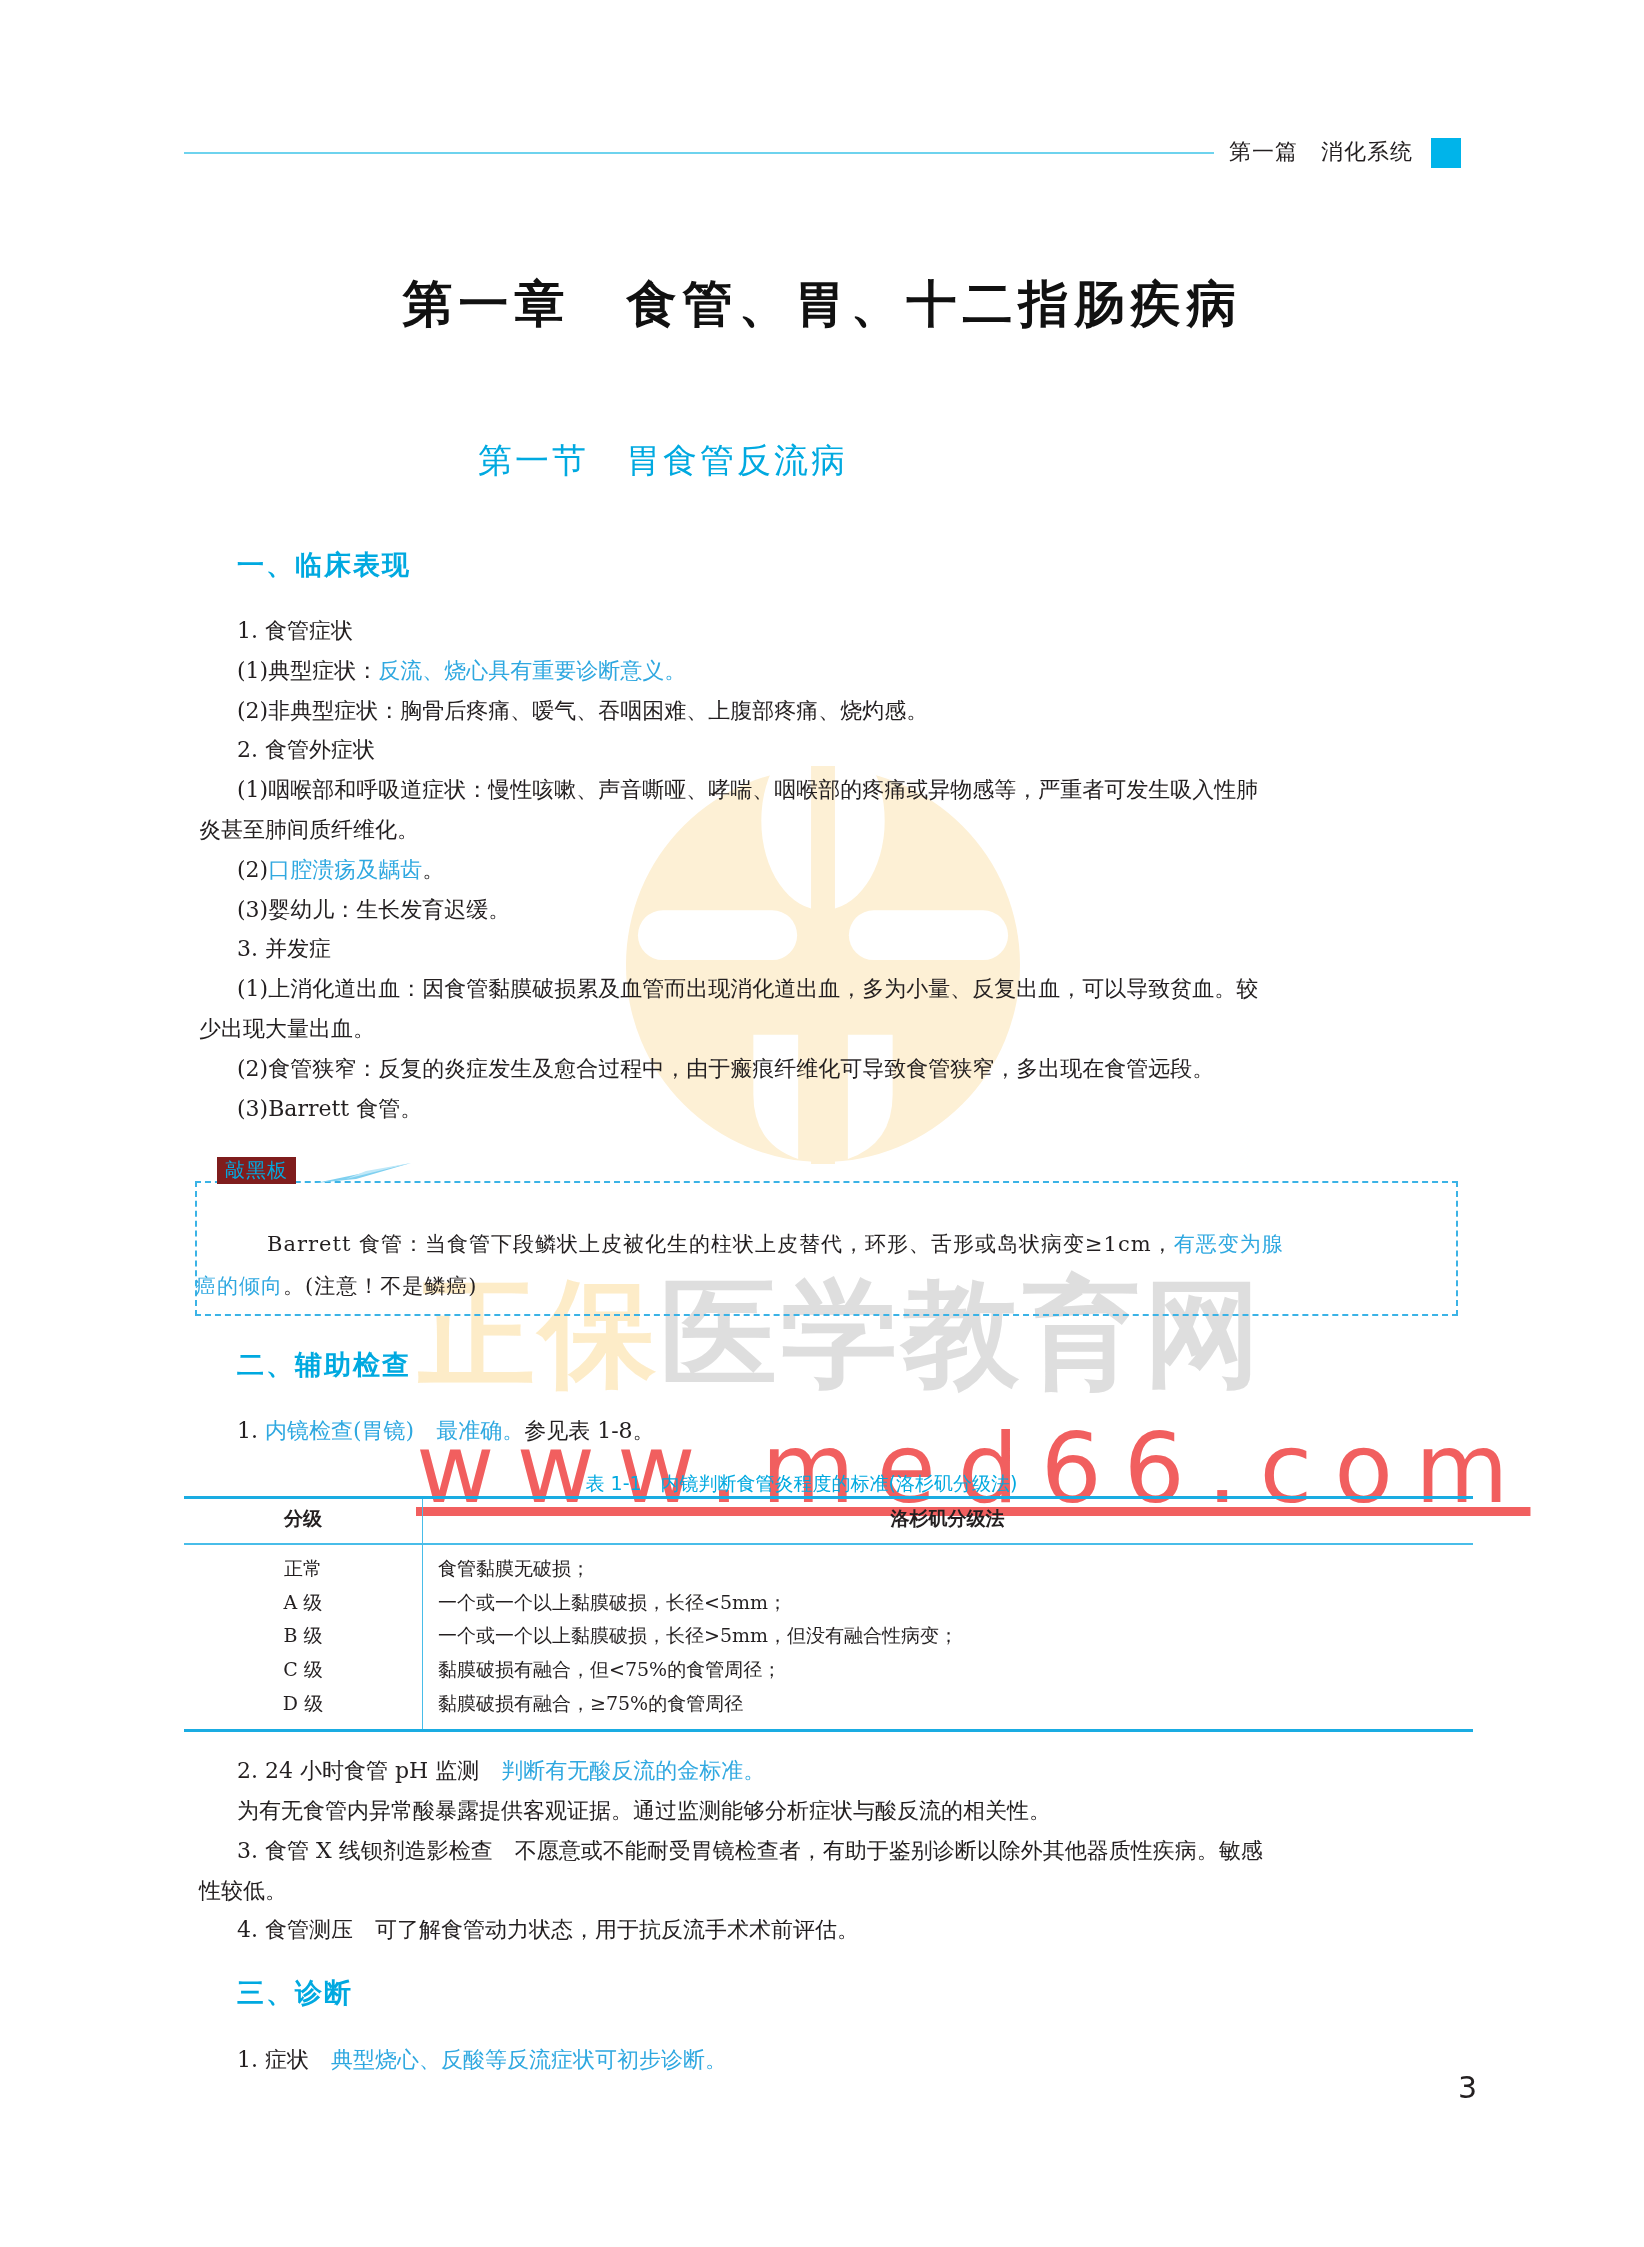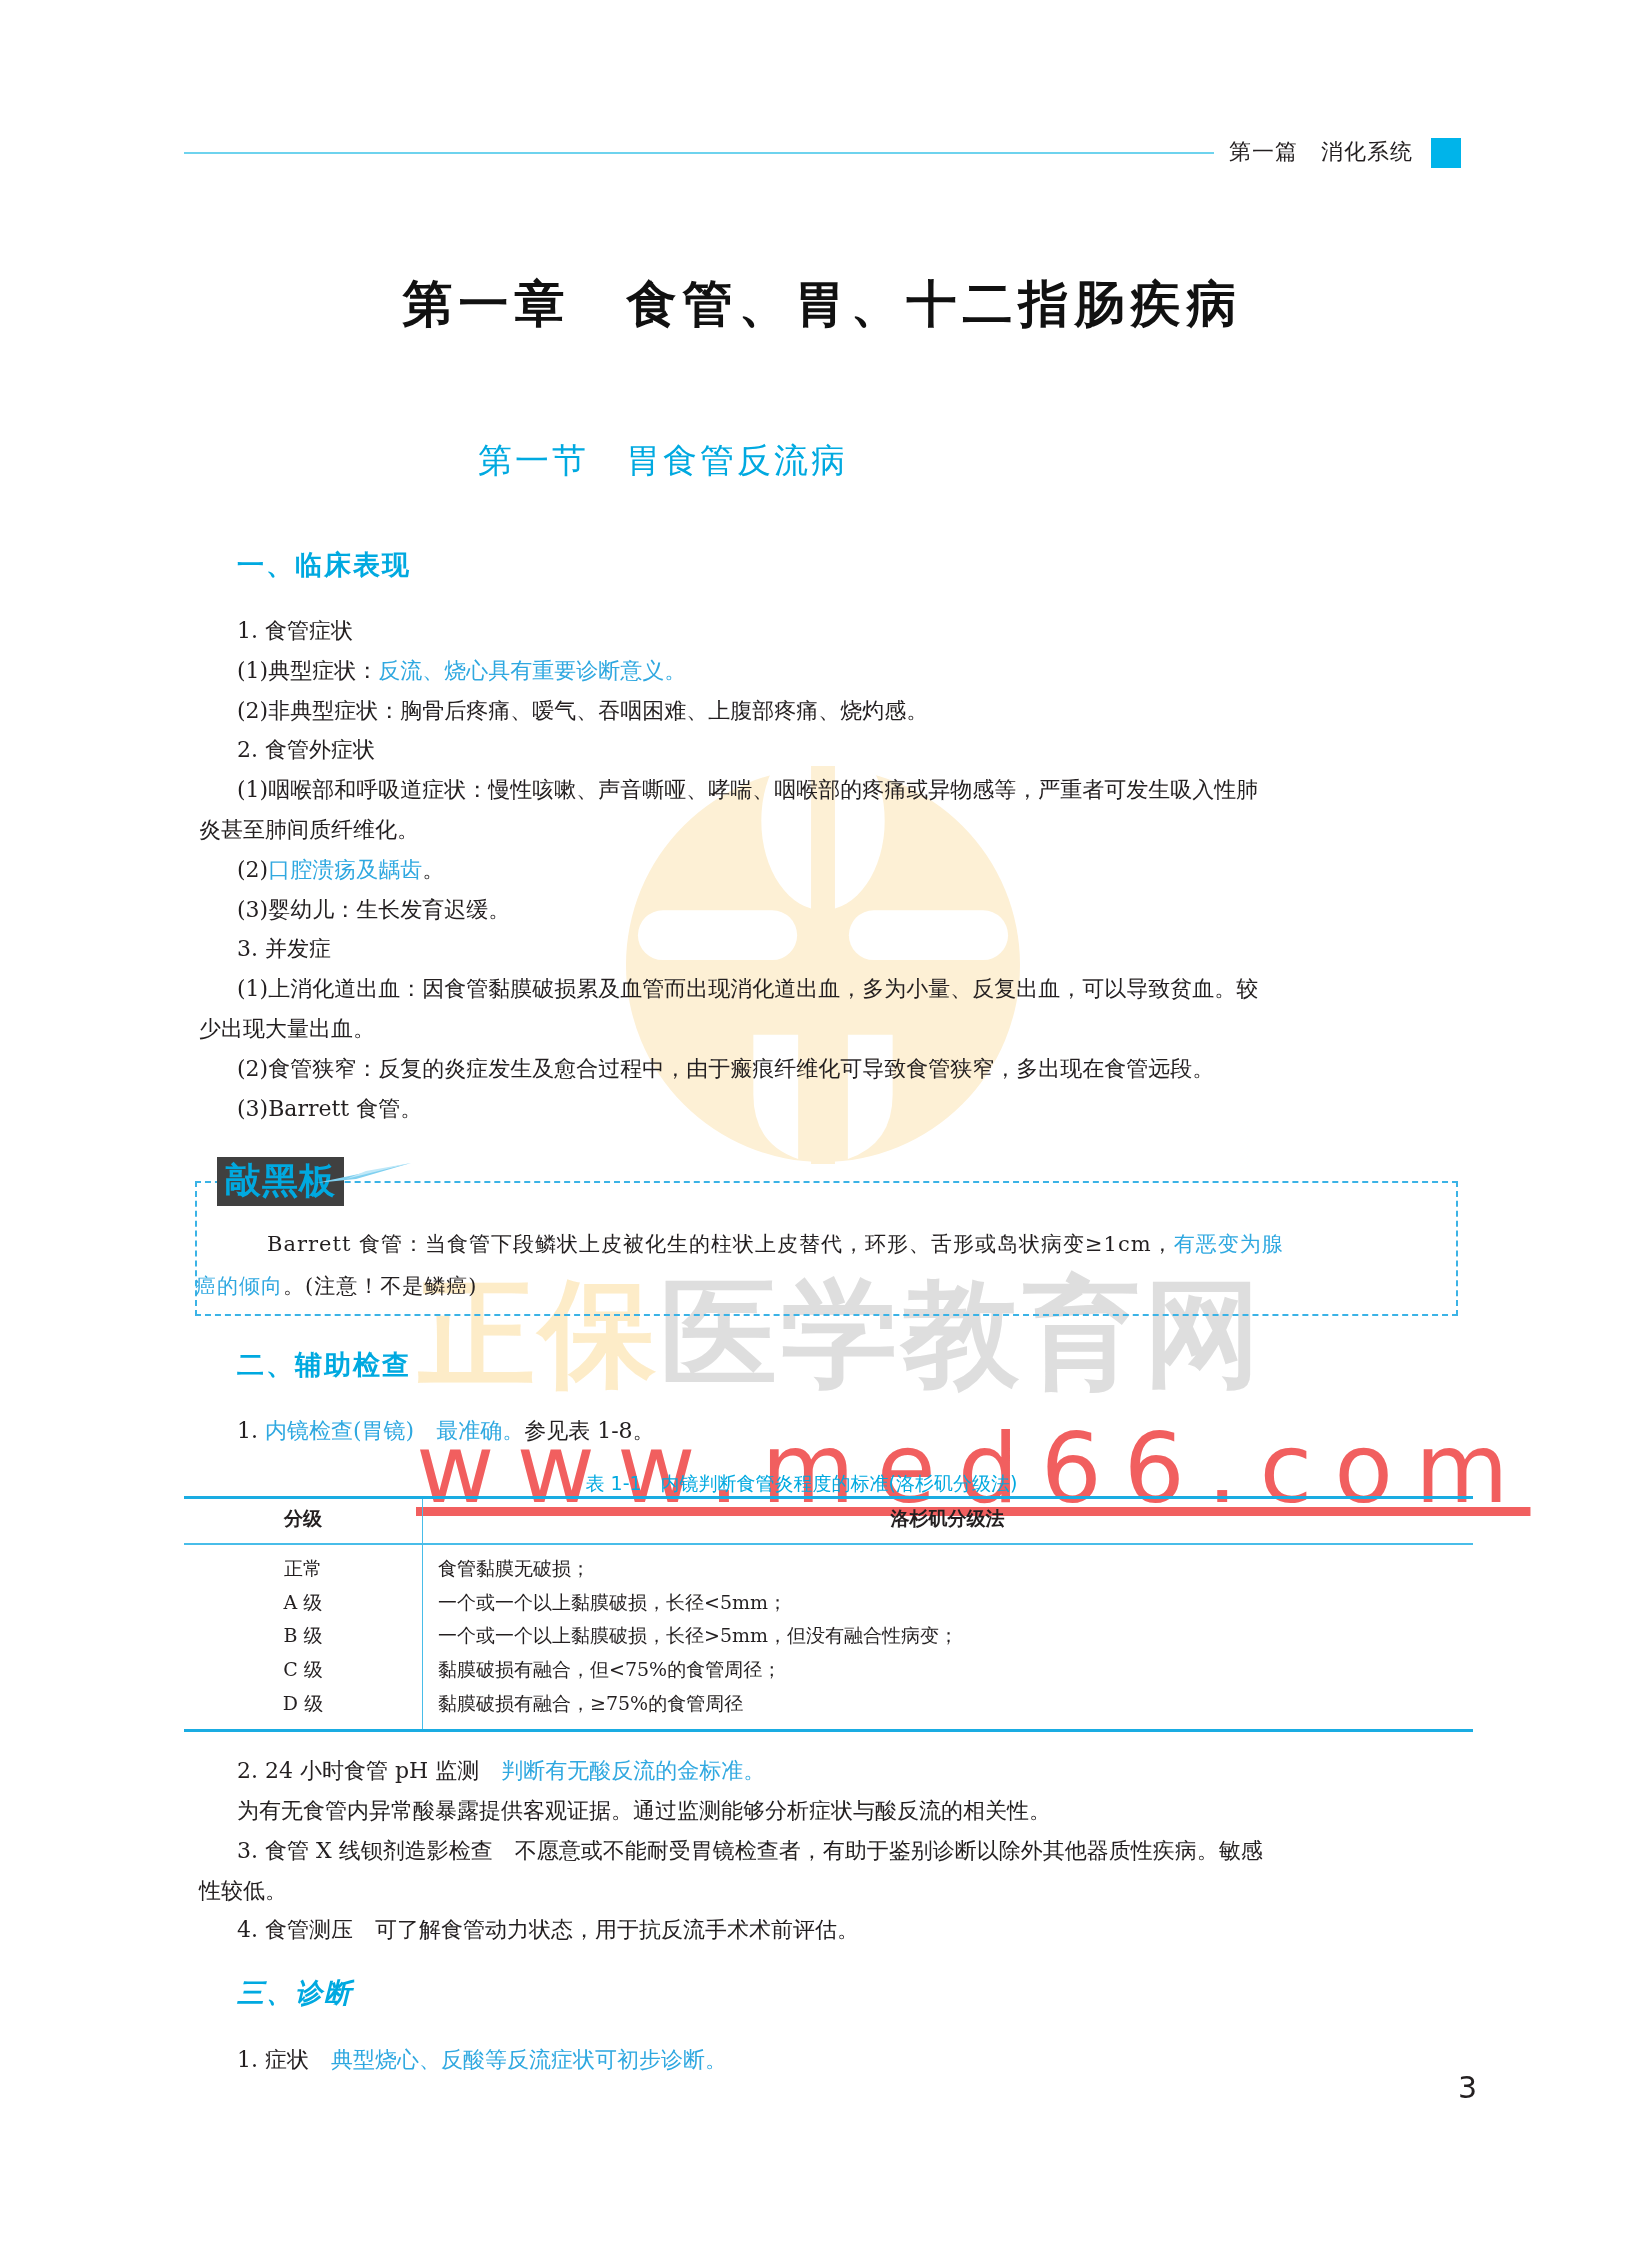--- a/index.html
+++ b/index.html
@@ -23,21 +23,21 @@
                    font-family:"DejaVu Sans","Liberation Sans",sans-serif; font-size:34px; color:#00a9e0; letter-spacing:3px; }
   .h2 { position:absolute; left:237px; font-family:"DejaVu Sans","Liberation Sans",sans-serif; font-size:27px;
         color:#00a9e0; letter-spacing:2px; font-weight:bold; }
   .line { position:absolute; font-size:22px; line-height:40px; white-space:nowrap; }
   .ind { left:237px; }
   .ind2 { left:199px; }
   .blue { color:#2fa8e0; }
   .box { position:absolute; left:195px; top:1181px; width:1259px; height:131px;
          border:2px dashed #3bb3e6; border-top:2px dashed #3bb3e6; }
   .badge { position:absolute; left:217px; top:1157px; font-family:"DejaVu Sans","Liberation Sans",sans-serif;
-           font-weight:bold; font-size:36px; color:#00a9e0; background:#404040; padding:0 8px; letter-spacing:1px; z-index:2;}
+           font-weight:normal; font-size:20px; color:#00a9e0; background:#7f1d1d; padding:0 8px; letter-spacing:1px; z-index:2;}
   .badge-deco { position:absolute; left:316px; top:1157px; width:100px; height:30px; z-index:2; }
   .box-text { position:absolute; font-size:21px; line-height:40px; white-space:nowrap; letter-spacing:1px; }
   .tbl-caption { position:absolute; left:0; width:1603px; top:1471px; text-align:center; font-family:"DejaVu Sans","Liberation Sans",sans-serif;
                  font-size:19px; color:#00a9e0; }
   .tbl { position:absolute; left:184px; top:1496px; width:1289px; }
   .tbl .rule-top { position:absolute; left:0; top:0; width:1289px; height:3px; background:#1aace2; }
   .tbl .rule-mid { position:absolute; left:0; top:47px; width:1289px; height:2px; background:#48bde9; }
   .tbl .rule-bot { position:absolute; left:0; top:233px; width:1289px; height:3px; background:#1aace2; }
   .tbl .vline { position:absolute; left:238px; top:3px; width:1px; height:230px; background:#48bde9; }
   .tbl .th { position:absolute; top:10px; font-family:"DejaVu Sans","Liberation Sans",sans-serif; font-size:19px; font-weight:bold; color:#231f20; }
@@ -118,18 +118,18 @@
 
     <div class="rule-bot"></div>
   </div>
 
   <div class="line ind" style="top:1751px;"><span>2. 24 小时食管 pH 监测　</span><span class="blue">判断有无酸反流的金标准。</span></div>
   <div class="line ind" style="top:1791px;">为有无食管内异常酸暴露提供客观证据。通过监测能够分析症状与酸反流的相关性。</div>
   <div class="line ind" style="top:1831px;">3. 食管 X 线钡剂造影检查　不愿意或不能耐受胃镜检查者，有助于鉴别诊断以除外其他器质性疾病。敏感</div>
   <div class="line ind2" style="top:1871px;">性较低。</div>
   <div class="line ind" style="top:1910px;">4. 食管测压　可了解食管动力状态，用于抗反流手术术前评估。</div>
 
-  <div class="h2" style="top:1975px;font-style:italic;">三、诊断</div>
+  <div class="h2" style="top:1975px;">三、诊断</div>
   <div class="line ind" style="top:2040px;"><span>1. 症状　</span><span class="blue">典型烧心、反酸等反流症状可初步诊断。</span></div>
 
   <div class="page-num">3</div>
 </div>
 
 
 </body></html>

